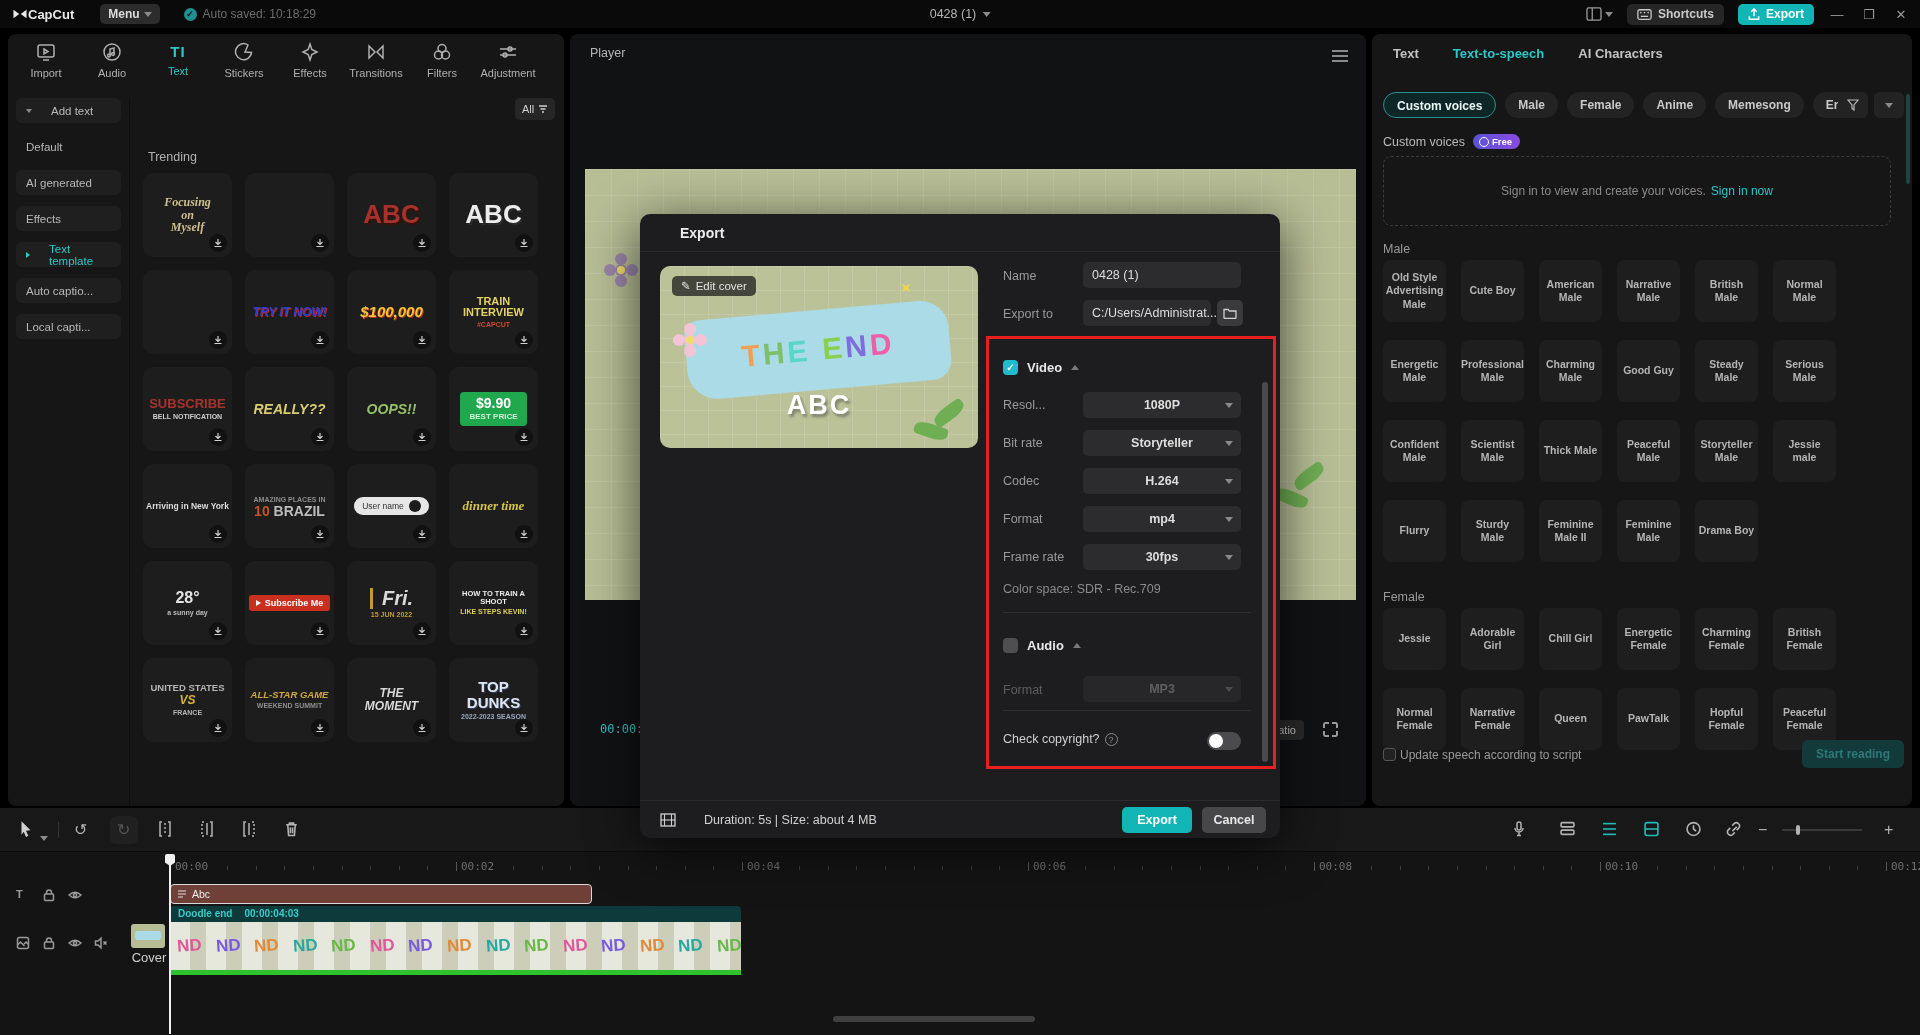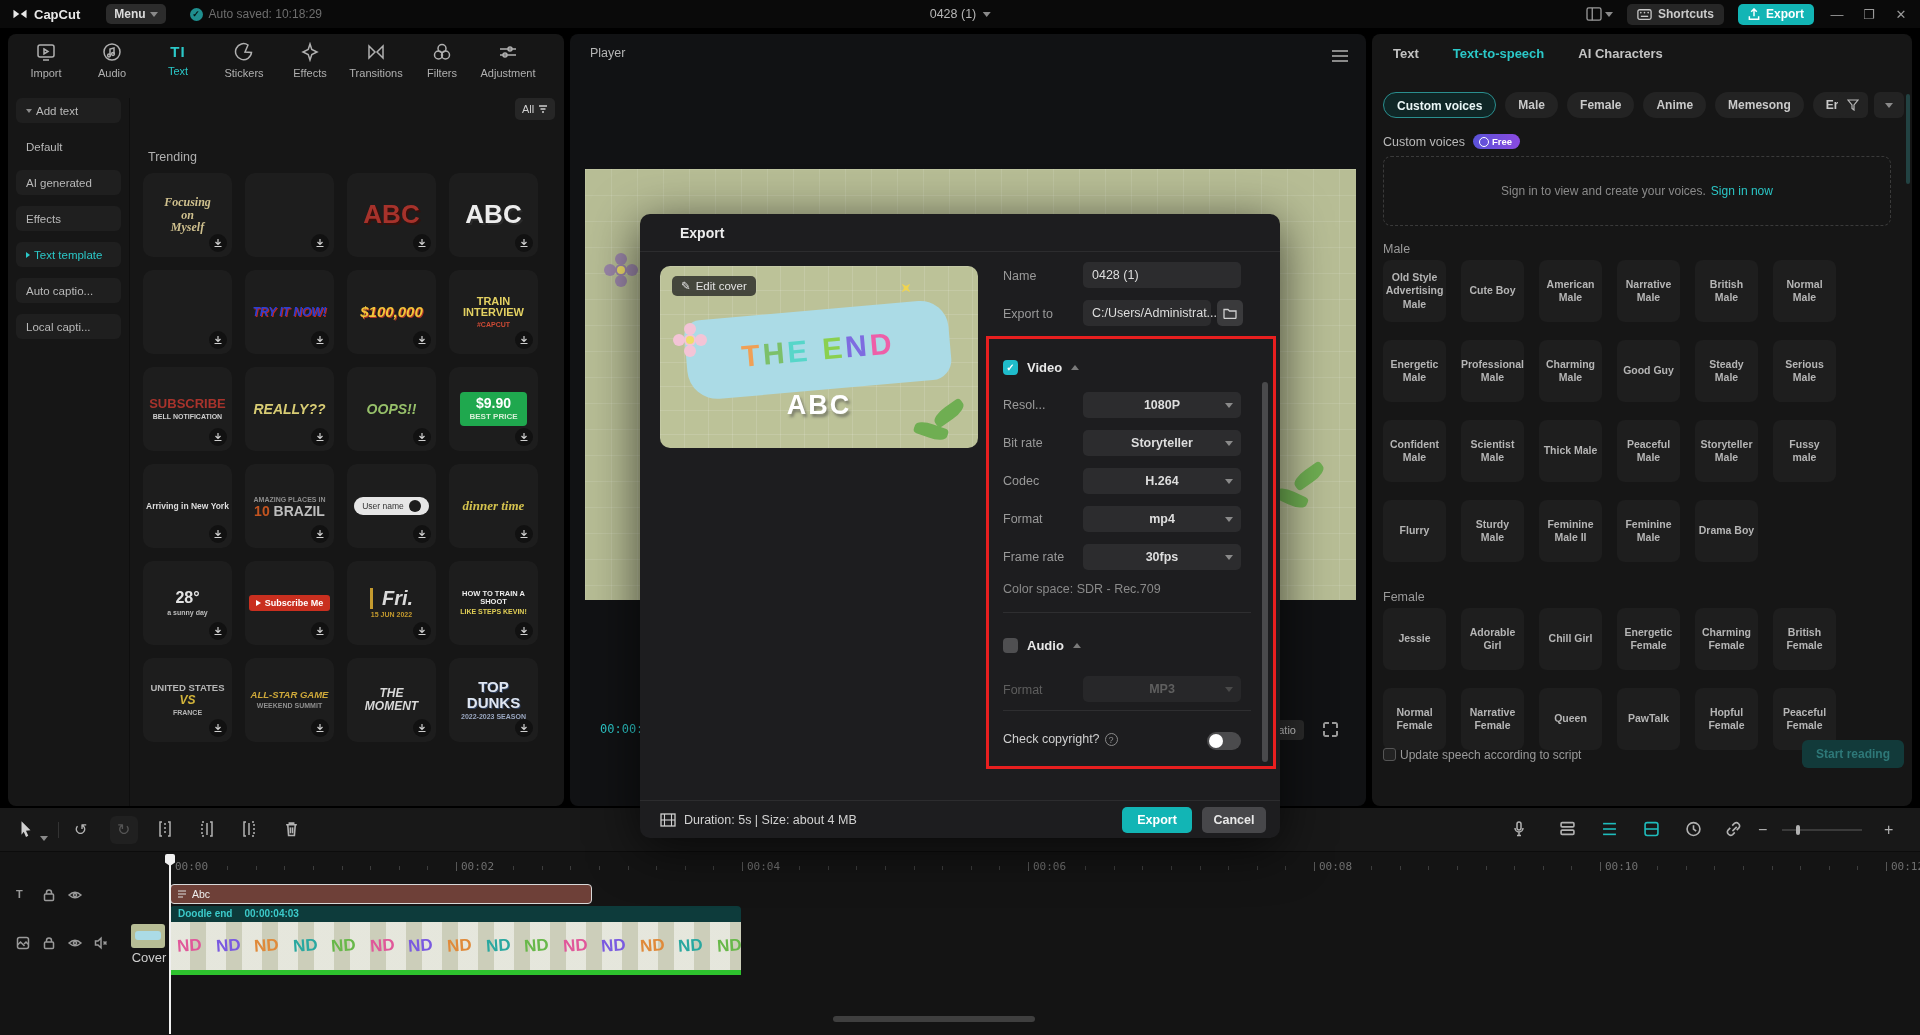--- a/index.html
+++ b/index.html
@@ -2,21 +2,21 @@
 <html><head>
 <meta charset="utf-8">
 <style>
   * { margin:0; padding:0; box-sizing:border-box; }
   html,body { background:#000; font-family:"Liberation Sans",sans-serif; }
   #app { position:relative; width:1920px; height:1035px; background:#000; overflow:hidden; }
   .abs { position:absolute; }
 
   
   #titlebar { position:absolute; left:0; top:0; width:1920px; height:28px; background:#0a0a0a; display:flex; align-items:center; }
-  .logo { display:flex; align-items:center; gap:6px; margin-left:12px; color:#e8e8e8; font-weight:bold; font-size:13px; }
+  .logo { display:flex; align-items:center; margin-left:12px; color:#e8e8e8; font-weight:bold; font-size:13px; }
   .menu-chip { margin-left:26px; background:#2c2c2c; border-radius:5px; height:20px; padding:0 8px; display:flex; align-items:center; gap:4px; color:#dcdcdc; font-size:12px; font-weight:bold; }
   .autosave { margin-left:24px; display:flex; align-items:center; gap:6px; color:#6e6e6e; font-size:12px; }
   .save-dot { width:13px; height:13px; border-radius:50%; background:#1f8f8f; color:#041414; font-size:9px; line-height:13px; text-align:center; font-weight:bold; }
   .tb-title { position:absolute; left:50%; transform:translateX(-50%); color:#b5b5b5; font-size:12.5px; display:flex; gap:6px; align-items:center; }
   .tb-right { position:absolute; right:10px; top:0; height:28px; display:flex; align-items:center; gap:14px; }
   .layout-ico { display:flex; align-items:center; gap:3px; color:#9a9a9a; }
   .chip-btn { background:#262626; border-radius:5px; height:21px; padding:0 10px; display:flex; align-items:center; gap:6px; color:#c9c9c9; font-size:12px; font-weight:bold; }
   .export-chip { background:#12b5b5; color:#fff; }
   .win-btn { color:#9a9a9a; font-size:13px; width:18px; text-align:center; }
   .caret { width:0; height:0; border-left:4px solid transparent; border-right:4px solid transparent; border-top:5px solid #8a8a8a; display:inline-block; }
@@ -30,21 +30,21 @@
   
   #media-tabs { display:flex; gap:10px; padding:8px 0 0 10px; height:56px; }
   .mtab { width:56px; display:flex; flex-direction:column; align-items:center; gap:3px; color:#b0b0b0; font-size:11px; }
   .mtab svg, .mtab .ticon { width:20px; height:20px; stroke:#b0b0b0; fill:none; stroke-width:1.5; }
   .mtab .ticon { font-weight:bold; font-size:15px; line-height:20px; text-align:center; letter-spacing:1px; stroke:none; color:#b0b0b0; }
   .mtab.active { color:#2bc8c8; }
   .mtab.active .ticon { color:#2bc8c8; }
 
   
   #sidebar { position:absolute; left:0; top:64px; width:122px; bottom:0; border-right:1px solid #0e0e0e; padding:0 8px; }
-  .side-item { height:25px; border-radius:6px; background:#1f1f1f; margin-bottom:11px; display:flex; align-items:center; padding:0 6px 0 10px; color:#b9b9b9; font-size:11.5px; gap:4px; }
+  .side-item { height:25px; border-radius:6px; background:#1f1f1f; margin-bottom:11px; display:flex; align-items:center; padding:0 6px 0 10px; color:#b9b9b9; font-size:11.5px; gap:19px; }
   .side-item.plain { background:transparent; }
   .side-item.active { color:#2bc8c8; }
   .tri { width:0; height:0; display:inline-block; }
   .tri.down { border-left:3.5px solid transparent; border-right:3.5px solid transparent; border-top:4.5px solid #8a8a8a; }
   .tri.right { border-top:3.5px solid transparent; border-bottom:3.5px solid transparent; border-left:4.5px solid #2bc8c8; }
 
   
   #all-chip { position:absolute; left:507px; top:64px; width:40px; height:22px; background:#262626; border-radius:5px; display:flex; align-items:center; justify-content:center; gap:4px; color:#d0d0d0; font-size:11px; }
   #trending-label { position:absolute; left:140px; top:116px; color:#b0b0b0; font-size:12.5px; }
   #tpl-grid { position:absolute; left:135px; top:139px; display:grid; grid-template-columns:repeat(4,89px); grid-auto-rows:84px; gap:13px; }
@@ -105,21 +105,21 @@
   .cbox.off { background:#4f4f51; }
   .up-caret { width:0; height:0; border-left:4px solid transparent; border-right:4px solid transparent; border-bottom:5px solid #7a7a7a; }
   #video-rows .vrow { position:absolute; left:0; width:640px; }
   .muted { color:#8a8a8a; font-size:12.5px; position:absolute; left:363px; }
   .hr { position:absolute; left:363px; width:248px; border-top:1px solid #2e2e30; }
   .toggle { position:absolute; left:567px; width:34px; height:18px; background:#4b4b4d; border-radius:9px; }
   .toggle .knob { position:absolute; left:2px; top:2px; width:14px; height:14px; border-radius:50%; background:#fff; }
   .info-ico { display:inline-block; width:13px; height:13px; border:1px solid #8a8a8a; border-radius:50%; color:#8a8a8a; font-size:9px; line-height:12px; text-align:center; margin-left:5px; }
   #dlg-scroll { position:absolute; left:622px; top:168px; width:6px; height:380px; background:#4a4a4c; border-radius:3px; }
   #dlg-foot { position:absolute; left:0; bottom:0; width:640px; height:38px; border-top:1px solid #2c2c2e; display:flex; align-items:center; }
-  #dur-text { margin-left:44px; color:#d2d2d2; font-size:12.5px; }
+  #dur-text { margin-left:64px; color:#d2d2d2; font-size:12.5px; }
   .film-ico { position:absolute; left:20px; }
   .dlg-btn { height:26px; border-radius:5px; font-size:12.5px; font-weight:bold; display:flex; align-items:center; justify-content:center; }
   #btn-export { position:absolute; right:88px; width:70px; background:#12b5b5; color:#fff; }
   #btn-cancel { position:absolute; right:14px; width:64px; background:#47474a; color:#e8e8e8; }
   #red-rect { position:absolute; left:986px; top:336px; width:290px; height:433px; border:3px solid #e81f1f; z-index:60; pointer-events:none; }
 
   
   #tts-tabs { display:flex; gap:34px; padding:12px 0 0 21px; }
   .ttab { color:#c3c3c3; font-size:13px; font-weight:bold; }
   .ttab.active { color:#2bc8c8; }
@@ -637,21 +637,21 @@
         <div class="vchip">Professional Male</div>
         <div class="vchip">Charming Male</div>
         <div class="vchip">Good Guy</div>
         <div class="vchip">Steady Male</div>
         <div class="vchip">Serious Male</div>
         <div class="vchip">Confident Male</div>
         <div class="vchip">Scientist Male</div>
         <div class="vchip">Thick Male</div>
         <div class="vchip">Peaceful Male</div>
         <div class="vchip">Storyteller Male</div>
-        <div class="vchip">Fussy male</div>
+        <div class="vchip">Jessie male</div>
         <div class="vchip">Flurry</div>
         <div class="vchip">Sturdy Male</div>
         <div class="vchip">Feminine Male II</div>
         <div class="vchip">Feminine Male</div>
         <div class="vchip">Drama Boy</div>
       </div>
     <div class="vhead" style="top:556px;">Female</div>
     <div id="female-grid" class="vgrid" style="top:574px;">
         <div class="vchip">Jessie</div>
         <div class="vchip">Adorable Girl</div>

